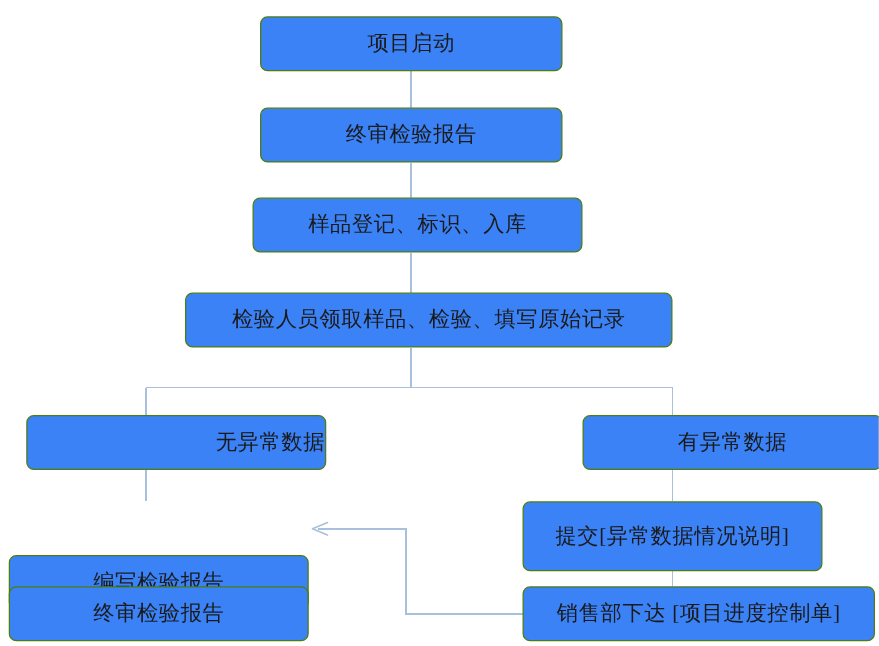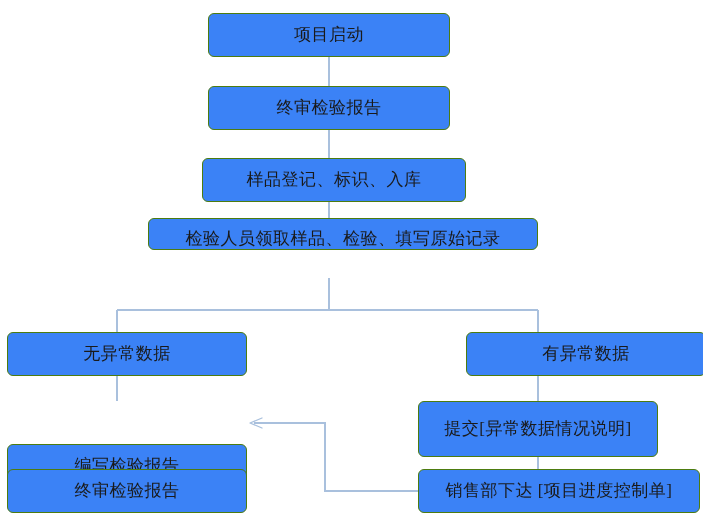--- a/index.html
+++ b/index.html
@@ -85,25 +85,25 @@
   </div>
 
   <div class="node" style="left:208px; top:86px; width:242px; height:44px;">
     <span class="node-label">终审检验报告</span>
   </div>
 
   <div class="node" style="left:202px; top:158px; width:264px; height:44px;">
     <span class="node-label">样品登记、标识、入库</span>
   </div>
 
-  <div class="node" style="left:148px; top:218px; width:390px; height:32px;align-items:flex-end;">
+  <div class="node" style="left:148px; top:234px; width:390px; height:44px;">
     <span class="node-label">检验人员领取样品、检验、填写原始记录</span>
   </div>
 
-  <div class="node" style="left:7px; top:332px; width:240px; height:44px;">
+  <div class="node" style="left:21px; top:332px; width:240px; height:44px;justify-content:flex-end;">
     <span class="node-label">无异常数据</span>
   </div>
 
   <div class="node" style="left:418px; top:332px; width:240px; height:44px;margin-left:48px;">
     <span class="node-label">有异常数据</span>
   </div>
 
   <div class="node" style="left:7px; top:401px; width:240px; height:44px;margin-top:43px;">
     <span class="node-label">编写检验报告</span>
   </div>

